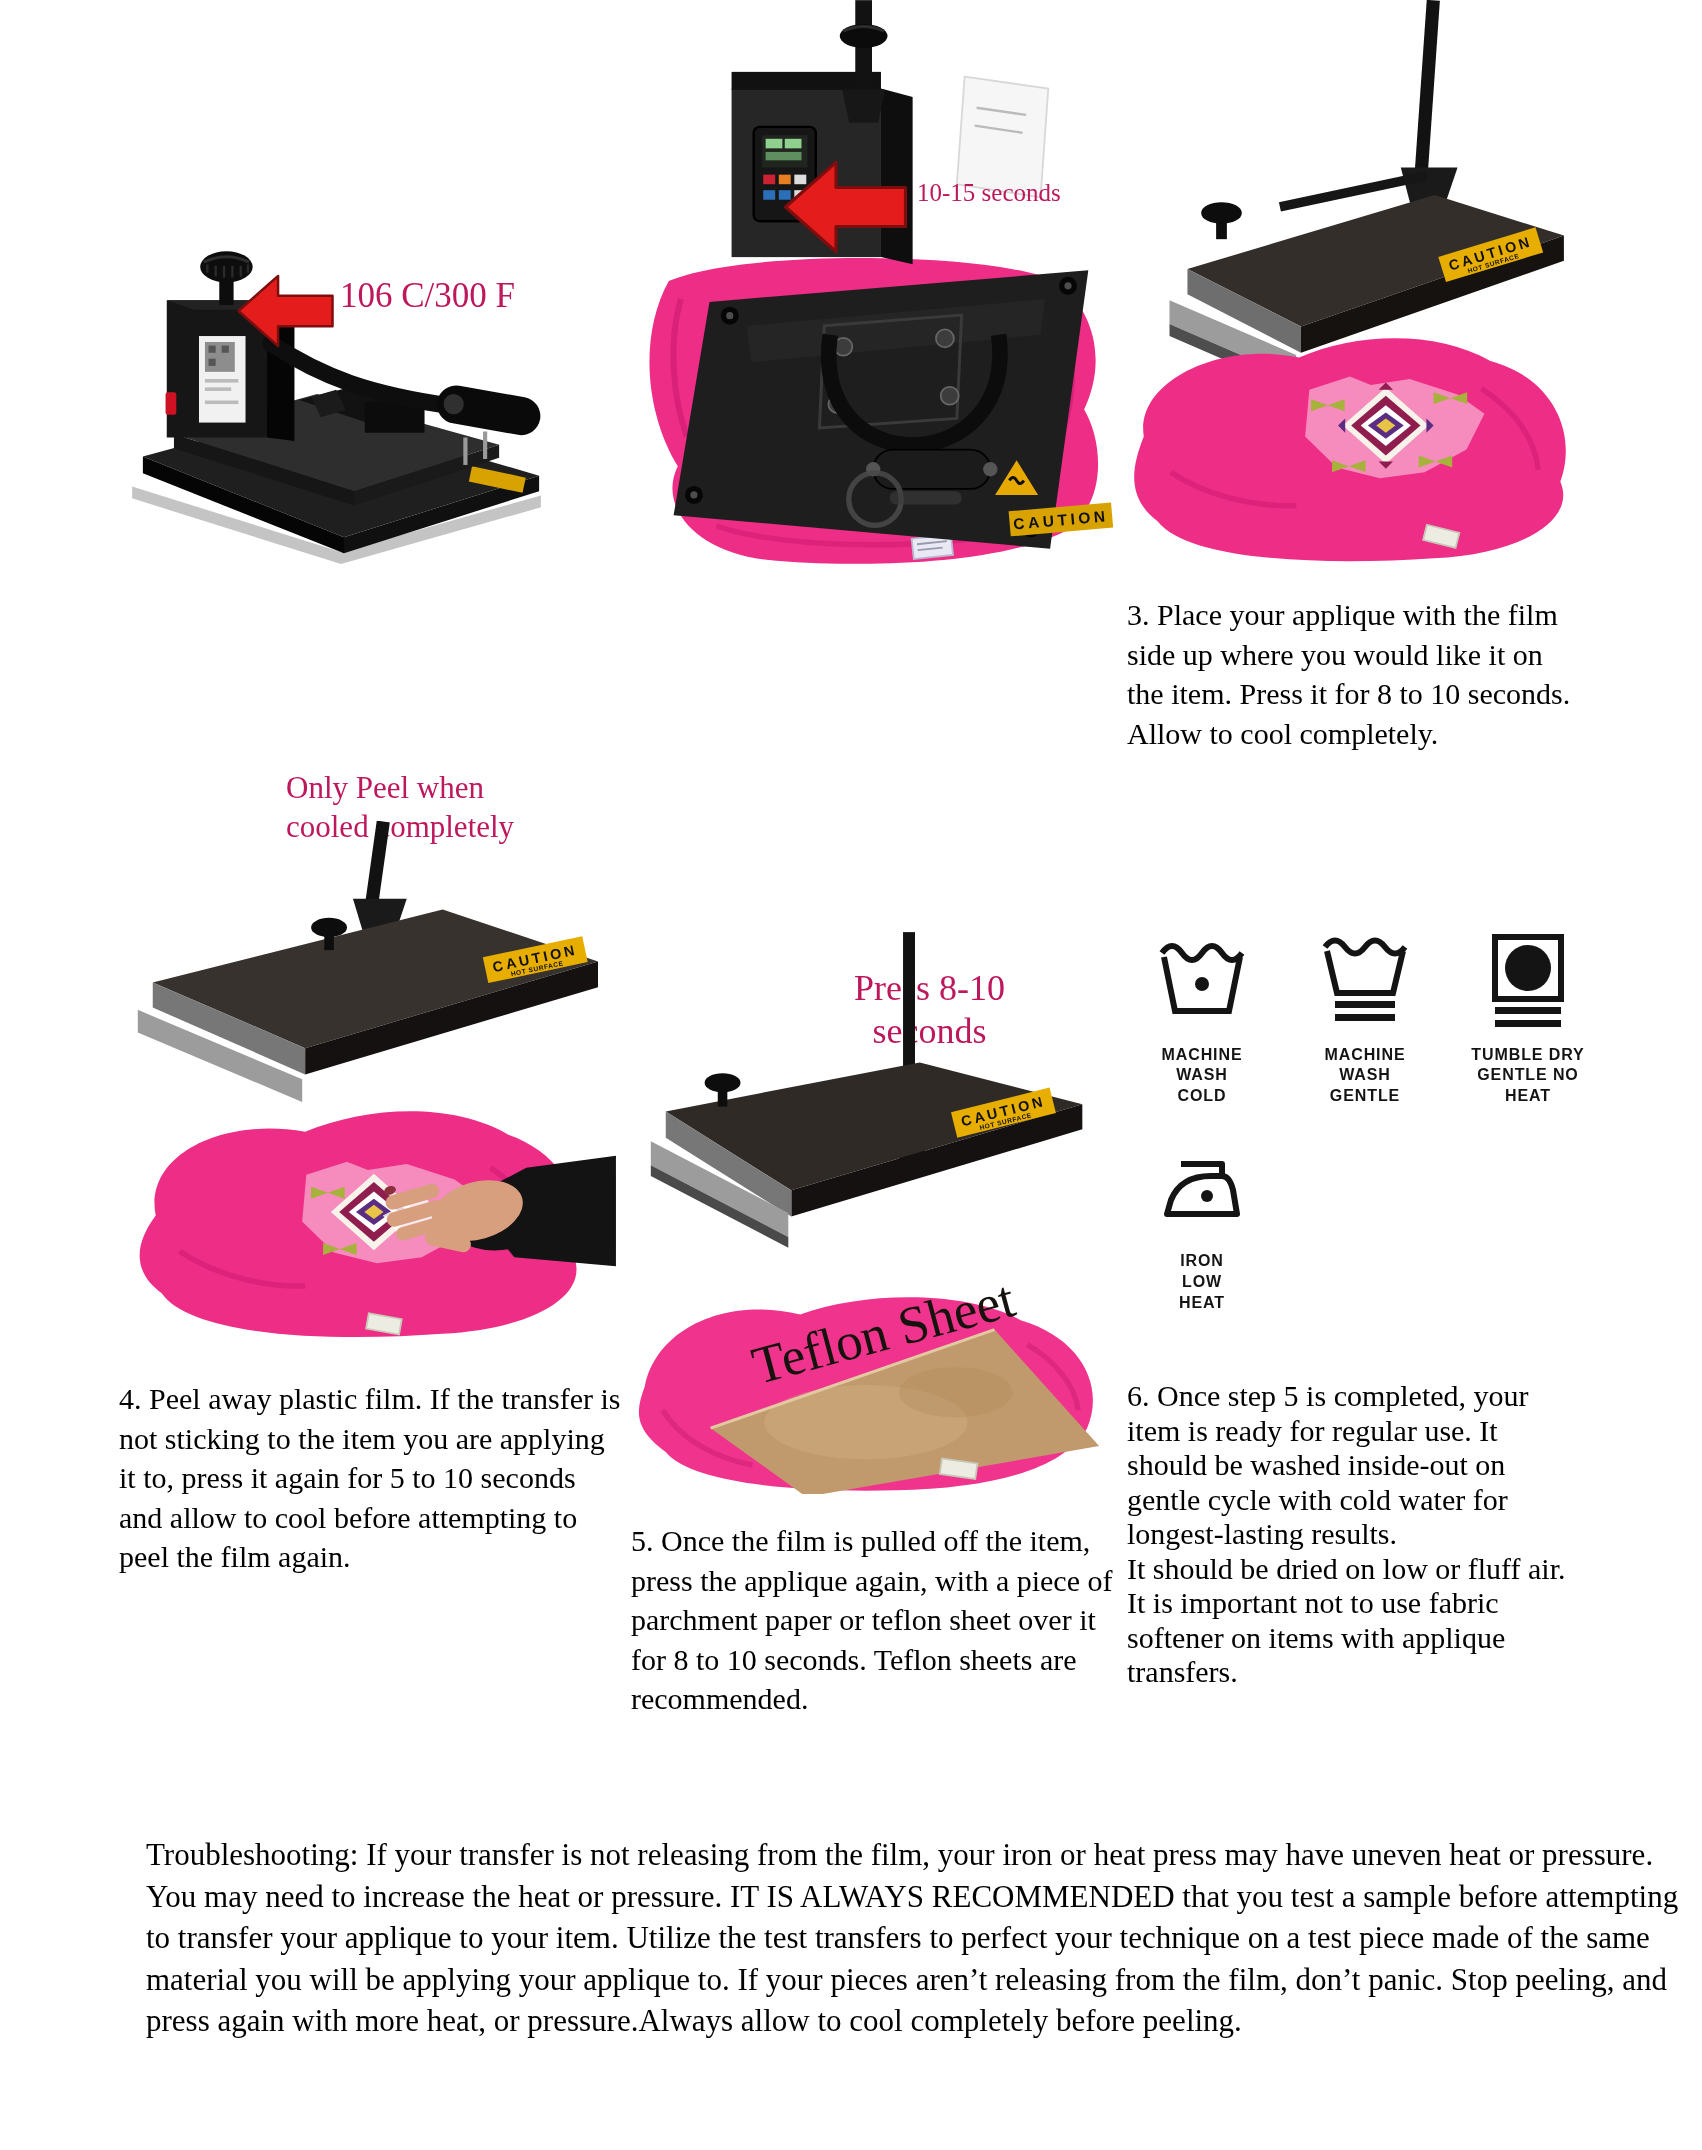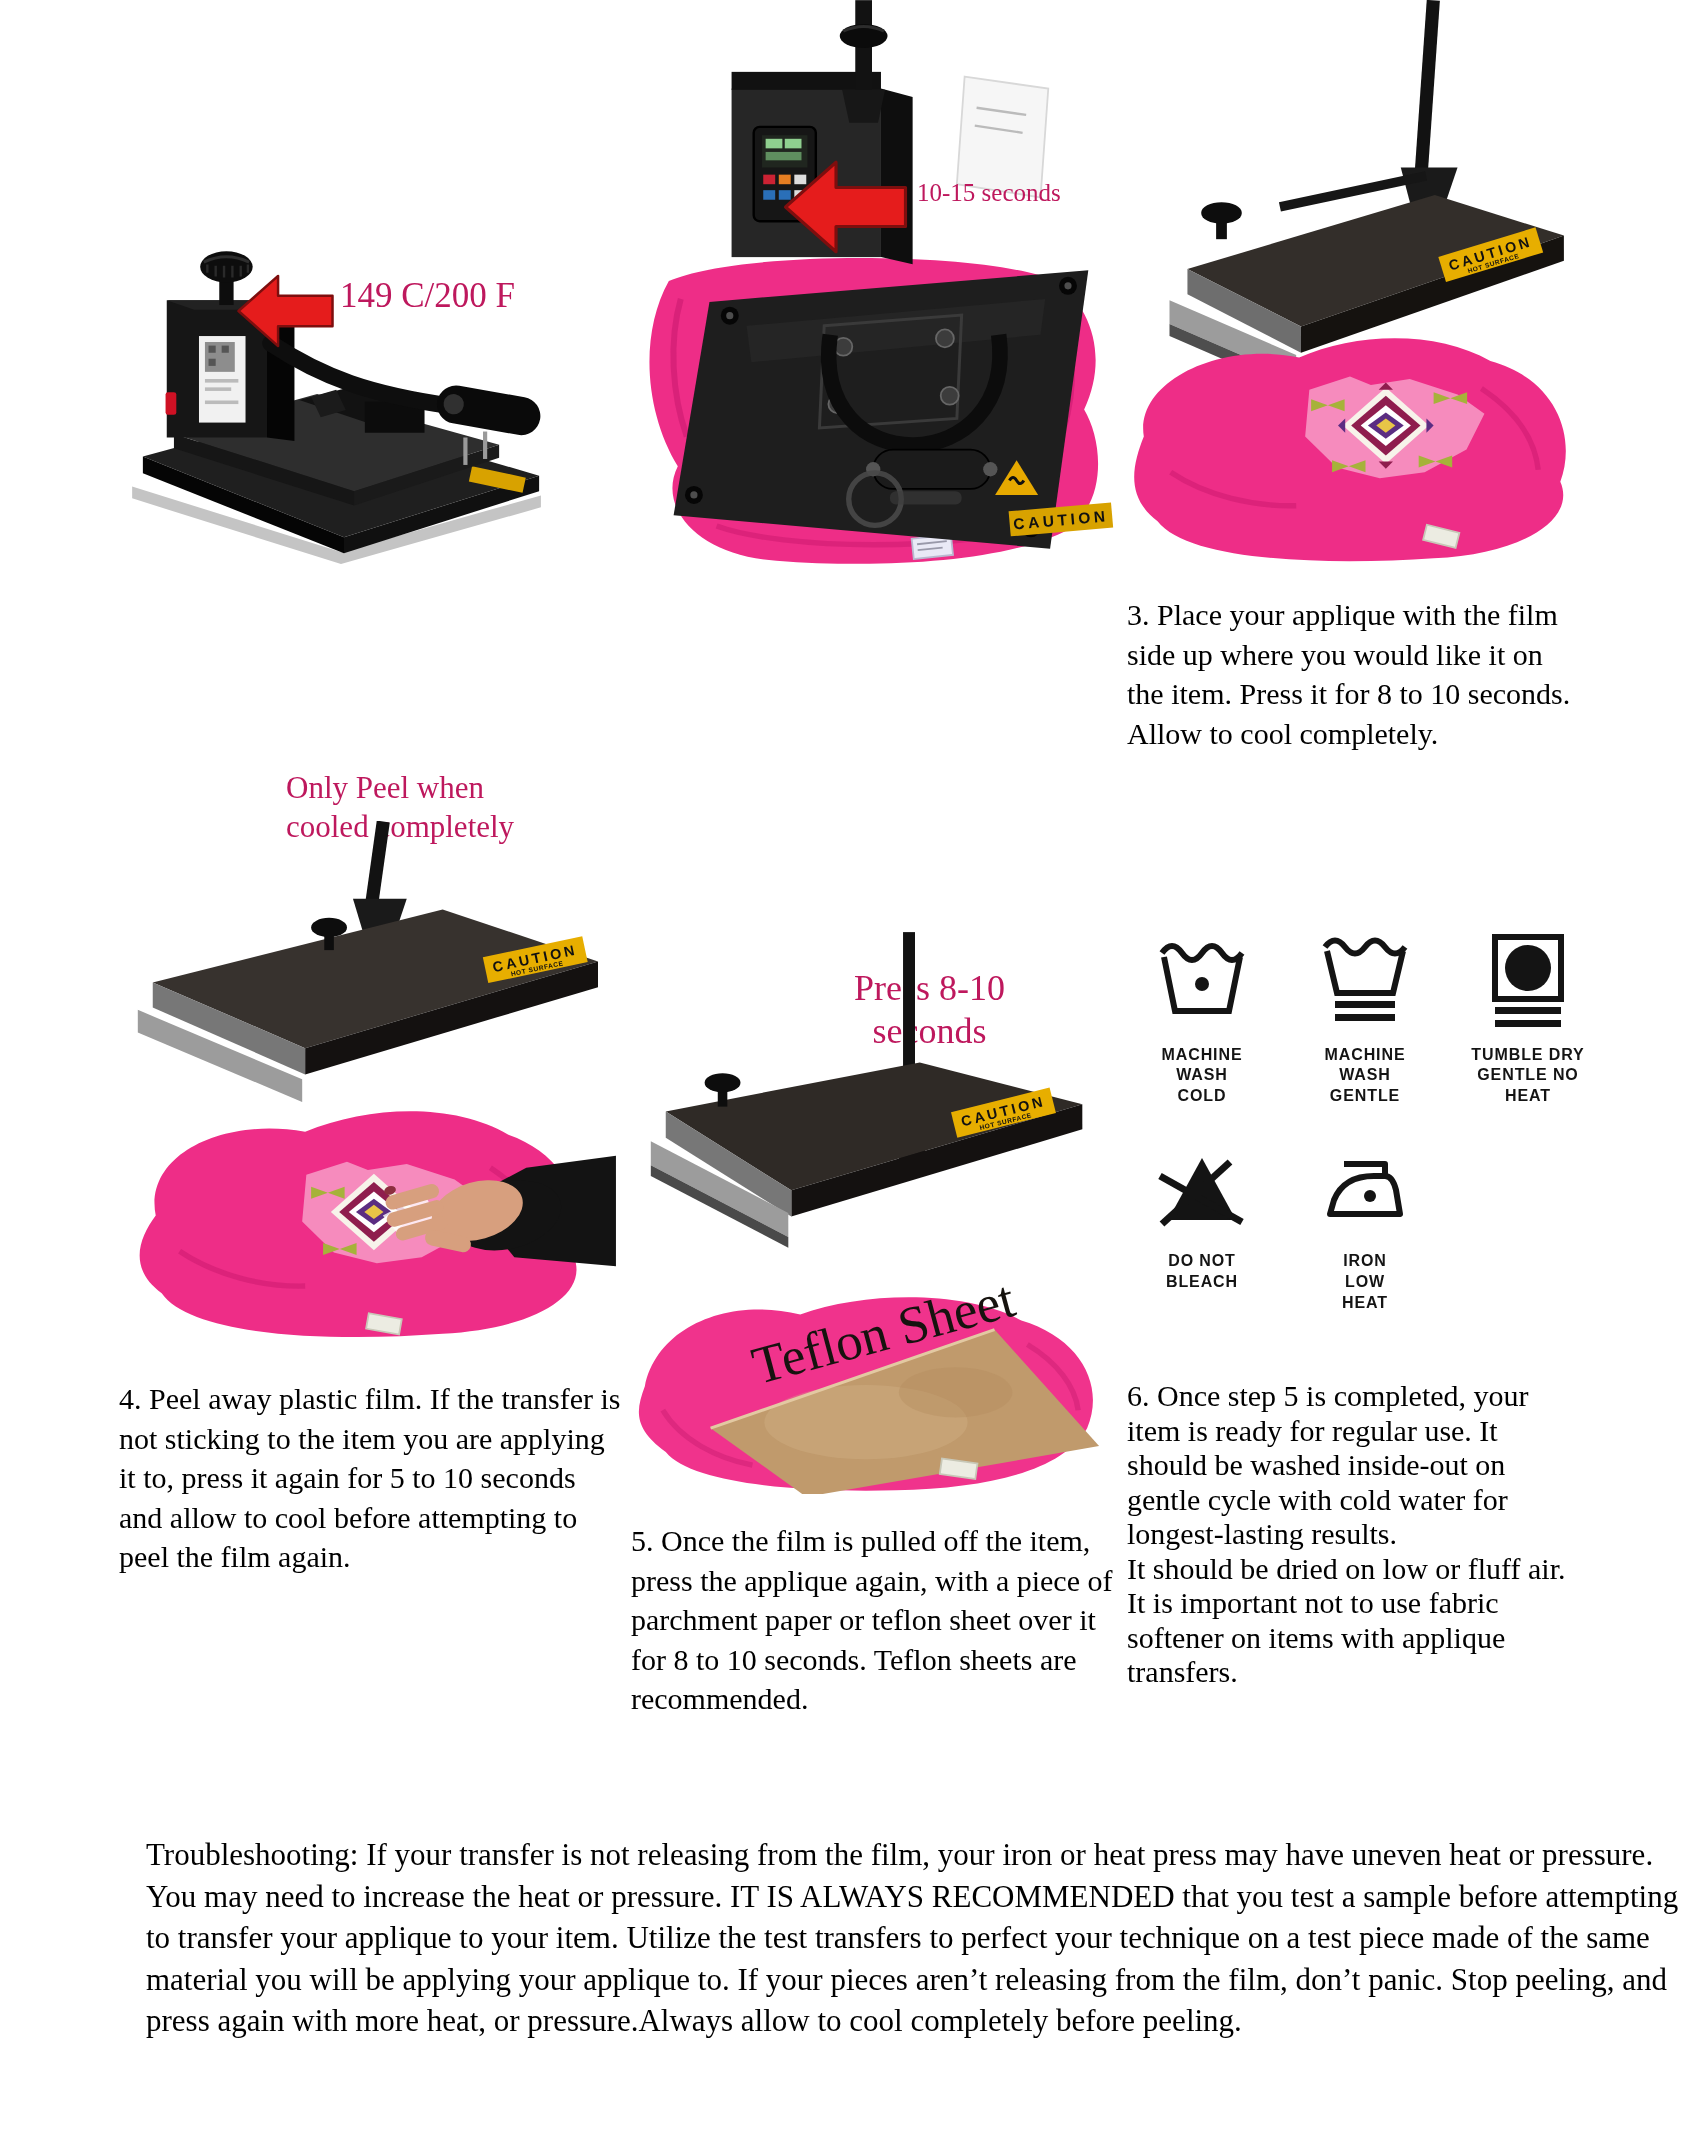--- a/index.html
+++ b/index.html
@@ -77,21 +77,21 @@
           <circle cx="568" cy="352" r="17" fill="#303030"></circle>
         </g>
         <polygon points="330,330 372,318 388,352 346,364" fill="#1b1b1b"></polygon>
       </g>
     </svg>
     <span class="arrow-wrap" style="left:122px;top:69px;width:99px;height:84px;">
       <svg viewBox="0 0 240 190">
           <polygon points="6,95 102,10 102,58 234,58 234,132 102,132 102,180" fill="#e51c1c" stroke="#7e0e0e" stroke-width="6" stroke-linejoin="round"></polygon>
         </svg>
     </span>
-    <div class="ann ann-temp" style="left:226px;top:76px;">149 C/200 F</div>
+    <div class="ann ann-temp" style="left:226px;top:76px;">106 C/300 F</div>
   </figure>
 
   <figure class="photo" style="left:627px;top:0px;width:490px;height:568px;">
     <svg class="scene" viewBox="0 0 820 950">
       <path d="M70,470 C20,560 30,690 85,780 C50,850 120,930 250,938 C430,952 640,940 740,885 C805,835 795,735 765,685 C805,600 780,515 715,468 C590,420 190,418 70,470 Z" fill="#ee2d87"></path>
       <path d="M90,500 C70,570 75,660 100,730" stroke="#c9186e" stroke-width="10" fill="none" opacity="0.55"></path>
       <path d="M720,500 C750,570 752,650 730,720" stroke="#c9186e" stroke-width="10" fill="none" opacity="0.55"></path>
       <path d="M150,880 C260,920 560,925 690,875" stroke="#c9186e" stroke-width="9" fill="none" opacity="0.5"></path>
       <g transform="rotate(-6 510 915)">
         <rect x="478" y="898" width="66" height="34" fill="#e9e9f6" stroke="#b9b9d0" stroke-width="3"></rect>
@@ -332,29 +332,20 @@
         <circle cx="50" cy="39" r="23" fill="#141414"></circle>
         <rect x="17" y="78" width="66" height="7" fill="#141414"></rect>
         <rect x="17" y="91" width="66" height="7" fill="#141414"></rect>
       </svg>
       <div class="care-label">TUMBLE DRY
 GENTLE NO
 HEAT</div>
     </div>
     <div class="care-cell">
       <svg viewBox="0 0 100 100">
-        <polygon points="50,22 84,84 16,84" fill="#141414"></polygon>
-        <line x1="8" y1="40" x2="90" y2="86" stroke="#141414" stroke-width="7"></line>
-        <line x1="10" y1="88" x2="78" y2="26" stroke="#141414" stroke-width="7"></line>
-      </svg>
-      <div class="care-label">DO NOT
-BLEACH</div>
-    </div>
-    <div class="care-cell">
-      <svg viewBox="0 0 100 100">
         <path d="M32,28 H70 V40 C76,40 79,46 81,54 L85,78 H15 L19,64 C26,47 41,40 59,40 H70" fill="none" stroke="#141414" stroke-width="6" stroke-linejoin="round" stroke-linecap="square"></path>
         <circle cx="55" cy="60" r="6" fill="#141414"></circle>
       </svg>
       <div class="care-label">IRON
 LOW
 HEAT</div>
     </div>
   </div>
 
   <p class="step-text" style="left:119px;top:1349px;width:502px;">4. Peel away plastic film. If the transfer is not sticking to the item you are applying it to, press it again for 5 to 10 seconds and allow to cool before attempting to peel the film again.</p>

